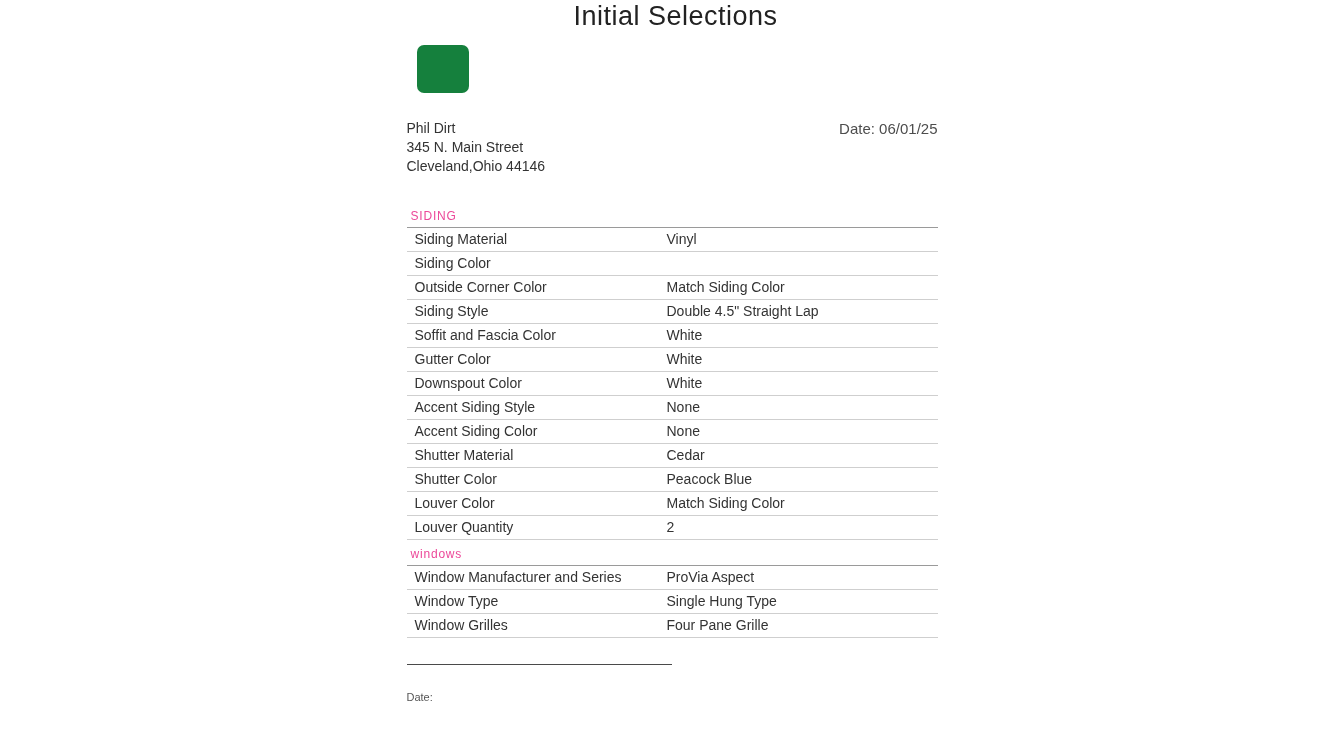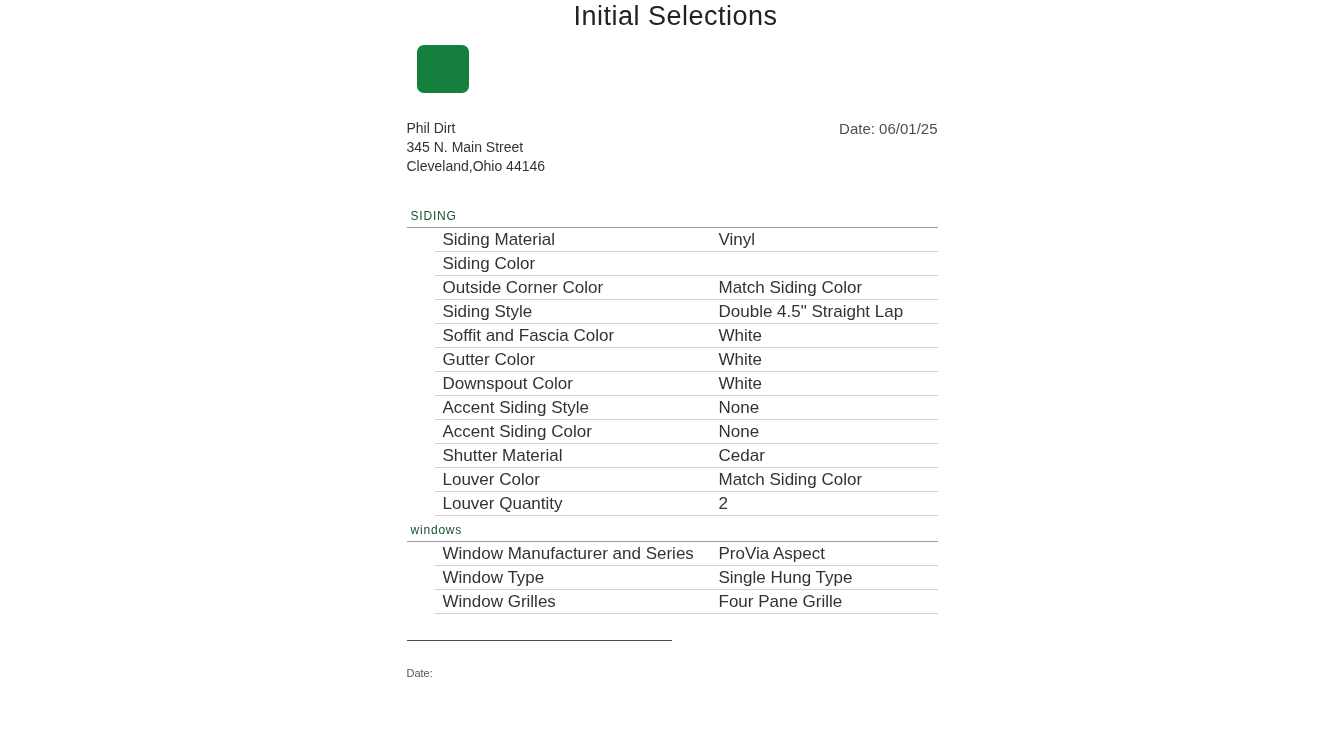--- a/index.html
+++ b/index.html
@@ -28,29 +28,29 @@
   .info-bar{position:relative;margin-top:26px;}
   .customer{font-size:14px;line-height:19px;color:#333;}
   .doc-date{
     position:absolute;top:1px;right:0;
     font-size:15px;color:#4d4d4d;
   }
 
   
   .sections{margin-top:31px;}
   .section-heading{
-    font-size:12px;color:#14532d;letter-spacing:0.8px;
+    font-size:12px;color:#ec4899;letter-spacing:0.8px;
     padding:2px 4px 4px 4px;border-bottom:1px solid #9a9a9a;margin-top:5px;
   }
   .spec-row{
     position:relative;height:23px;line-height:23px;
-    border-bottom:1px solid #cfcfcf;font-size:17px;white-space:nowrap;margin-left:28px;
+    border-bottom:1px solid #cfcfcf;font-size:14px;white-space:nowrap;
   }
   .spec-label{position:absolute;left:8px;color:#333;}
-  .spec-value{position:absolute;left:284px;color:#333;}
+  .spec-value{position:absolute;left:260px;color:#333;}
 
   
   .footer{margin-top:26px;}
   .sig-label{font-size:11px;color:#555;}
   .sig-line{width:265px;height:1px;background:#4a4a4a;margin-top:13px;}
   .sig-block + .sig-block{margin-top:26px;}
 </style>
 </head>
 <body>
 
@@ -110,20 +110,24 @@
       </div>
       <div class="spec-row">
         <span class="spec-label">Accent Siding Color</span>
         <span class="spec-value">None</span>
       </div>
       <div class="spec-row">
         <span class="spec-label">Shutter Material</span>
         <span class="spec-value">Cedar</span>
       </div>
       <div class="spec-row">
+        <span class="spec-label">Shutter Color</span>
+        <span class="spec-value">Peacock Blue</span>
+      </div>
+      <div class="spec-row">
         <span class="spec-label">Louver Color</span>
         <span class="spec-value">Match Siding Color</span>
       </div>
       <div class="spec-row">
         <span class="spec-label">Louver Quantity</span>
         <span class="spec-value">2</span>
       </div>
       <div class="section-heading">windows</div>
       <div class="spec-row">
         <span class="spec-label">Window Manufacturer and Series</span>

